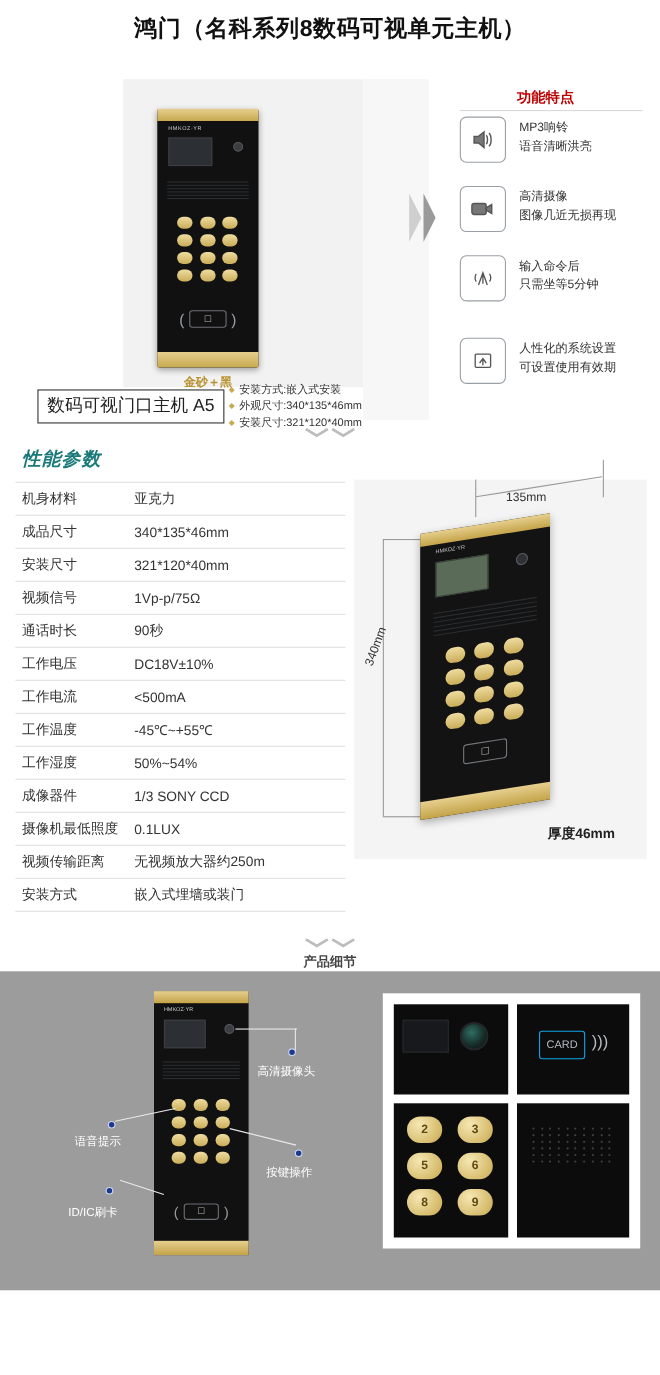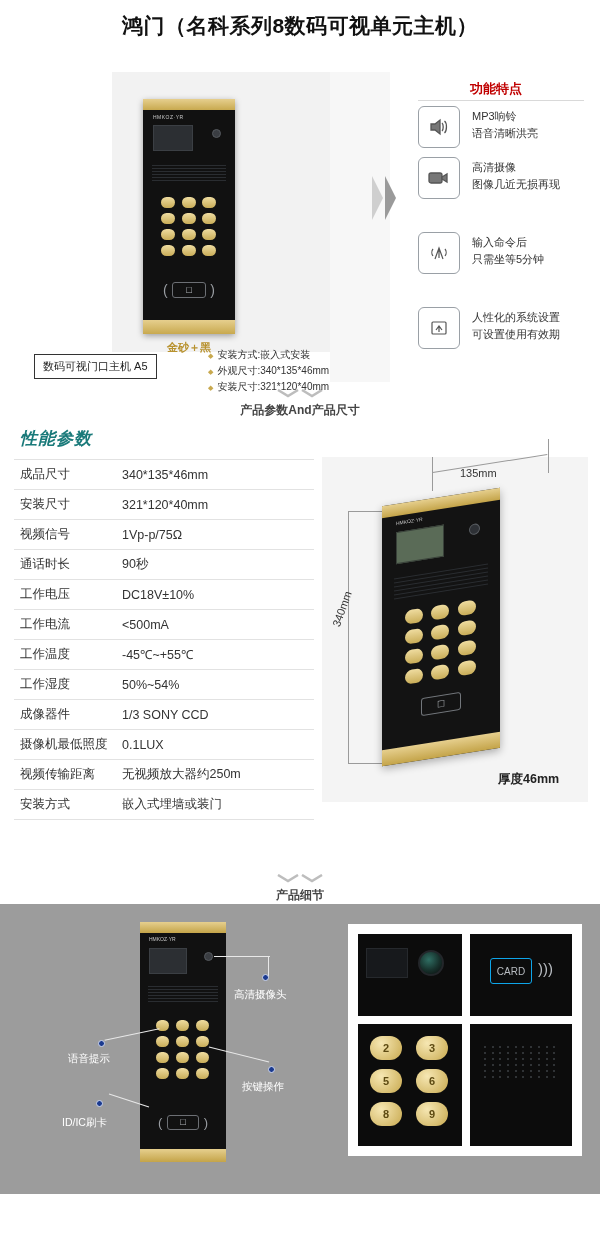--- a/index.html
+++ b/index.html
@@ -87,21 +87,21 @@
   .device .paren-l { left:20px; }
   .device .paren-r { right:20px; }
 
   .color-label {
     position:absolute; left:143px; top:296px; width:92px; text-align:center;
     font-size:11px; font-weight:bold; color:#b8922f;
   }
 
   .model-box {
     position:absolute; left:34px; top:310px;
-    border:1px solid #333; padding:4px 8px; font-size:11px; background:#fff;
+    border:1px solid #333; padding:4px 8px; font-size:16px; background:#fff;
   }
 
   .spec-list {
     position:absolute; left:208px; top:303px; font-size:10px; color:#333;
     line-height:15px;
   }
   .spec-list div::before {
     content:"\25C6"; color:#c8a94f; font-size:7px; margin-right:4px;
     vertical-align:middle;
   }
@@ -388,21 +388,21 @@
         <path d="M3 7h4l5-4v14l-5-4H3z" fill="#777" stroke="#555"></path>
         <path d="M14 6c1.6 1.2 1.6 6.8 0 8M16.5 4c2.6 2 2.6 10 0 12"></path>
       </svg>
     </div>
     <div class="ftxt">
       <div>MP3响铃</div>
       <div>语音清晰洪亮</div>
     </div>
   </div>
 
-  <div class="feat" style="top:113px;">
+  <div class="feat" style="top:125px;">
     <div class="ibox">
       <svg width="24" height="18" viewBox="0 0 24 18" fill="none" stroke="#555" stroke-width="1.3">
         <rect x="2" y="4" width="13" height="10" rx="2" fill="#777" stroke="#555"></rect>
         <path d="M15 8l5-3v8l-5-3z" fill="#777" stroke="#555"></path>
       </svg>
     </div>
     <div class="ftxt">
       <div>高清摄像</div>
       <div>图像几近无损再现</div>
     </div>
@@ -433,28 +433,31 @@
       <div>可设置使用有效期</div>
     </div>
   </div>
 </div>
 
 <div class="chev-block">
   <svg class="chev" viewBox="0 0 46 9">
     <path d="M1 1l10 6 10-6" fill="none" stroke="#bdbdbd" stroke-width="2.5"></path>
     <path d="M25 1l10 6 10-6" fill="none" stroke="#bdbdbd" stroke-width="2.5"></path>
   </svg>
-  <div class="chev-label">产品参数And产品尺寸</div>
 </div>
 
 <div class="params-sec">
   <div class="params-title">性能参数</div>
 
   <table class="params">
     <tbody>
+      <tr>
+          <td class="k">机身材料</td>
+          <td class="v">亚克力</td>
+        </tr>
       <tr>
           <td class="k">成品尺寸</td>
           <td class="v">340*135*46mm</td>
         </tr>
       <tr>
           <td class="k">安装尺寸</td>
           <td class="v">321*120*40mm</td>
         </tr>
       <tr>
           <td class="k">视频信号</td>

